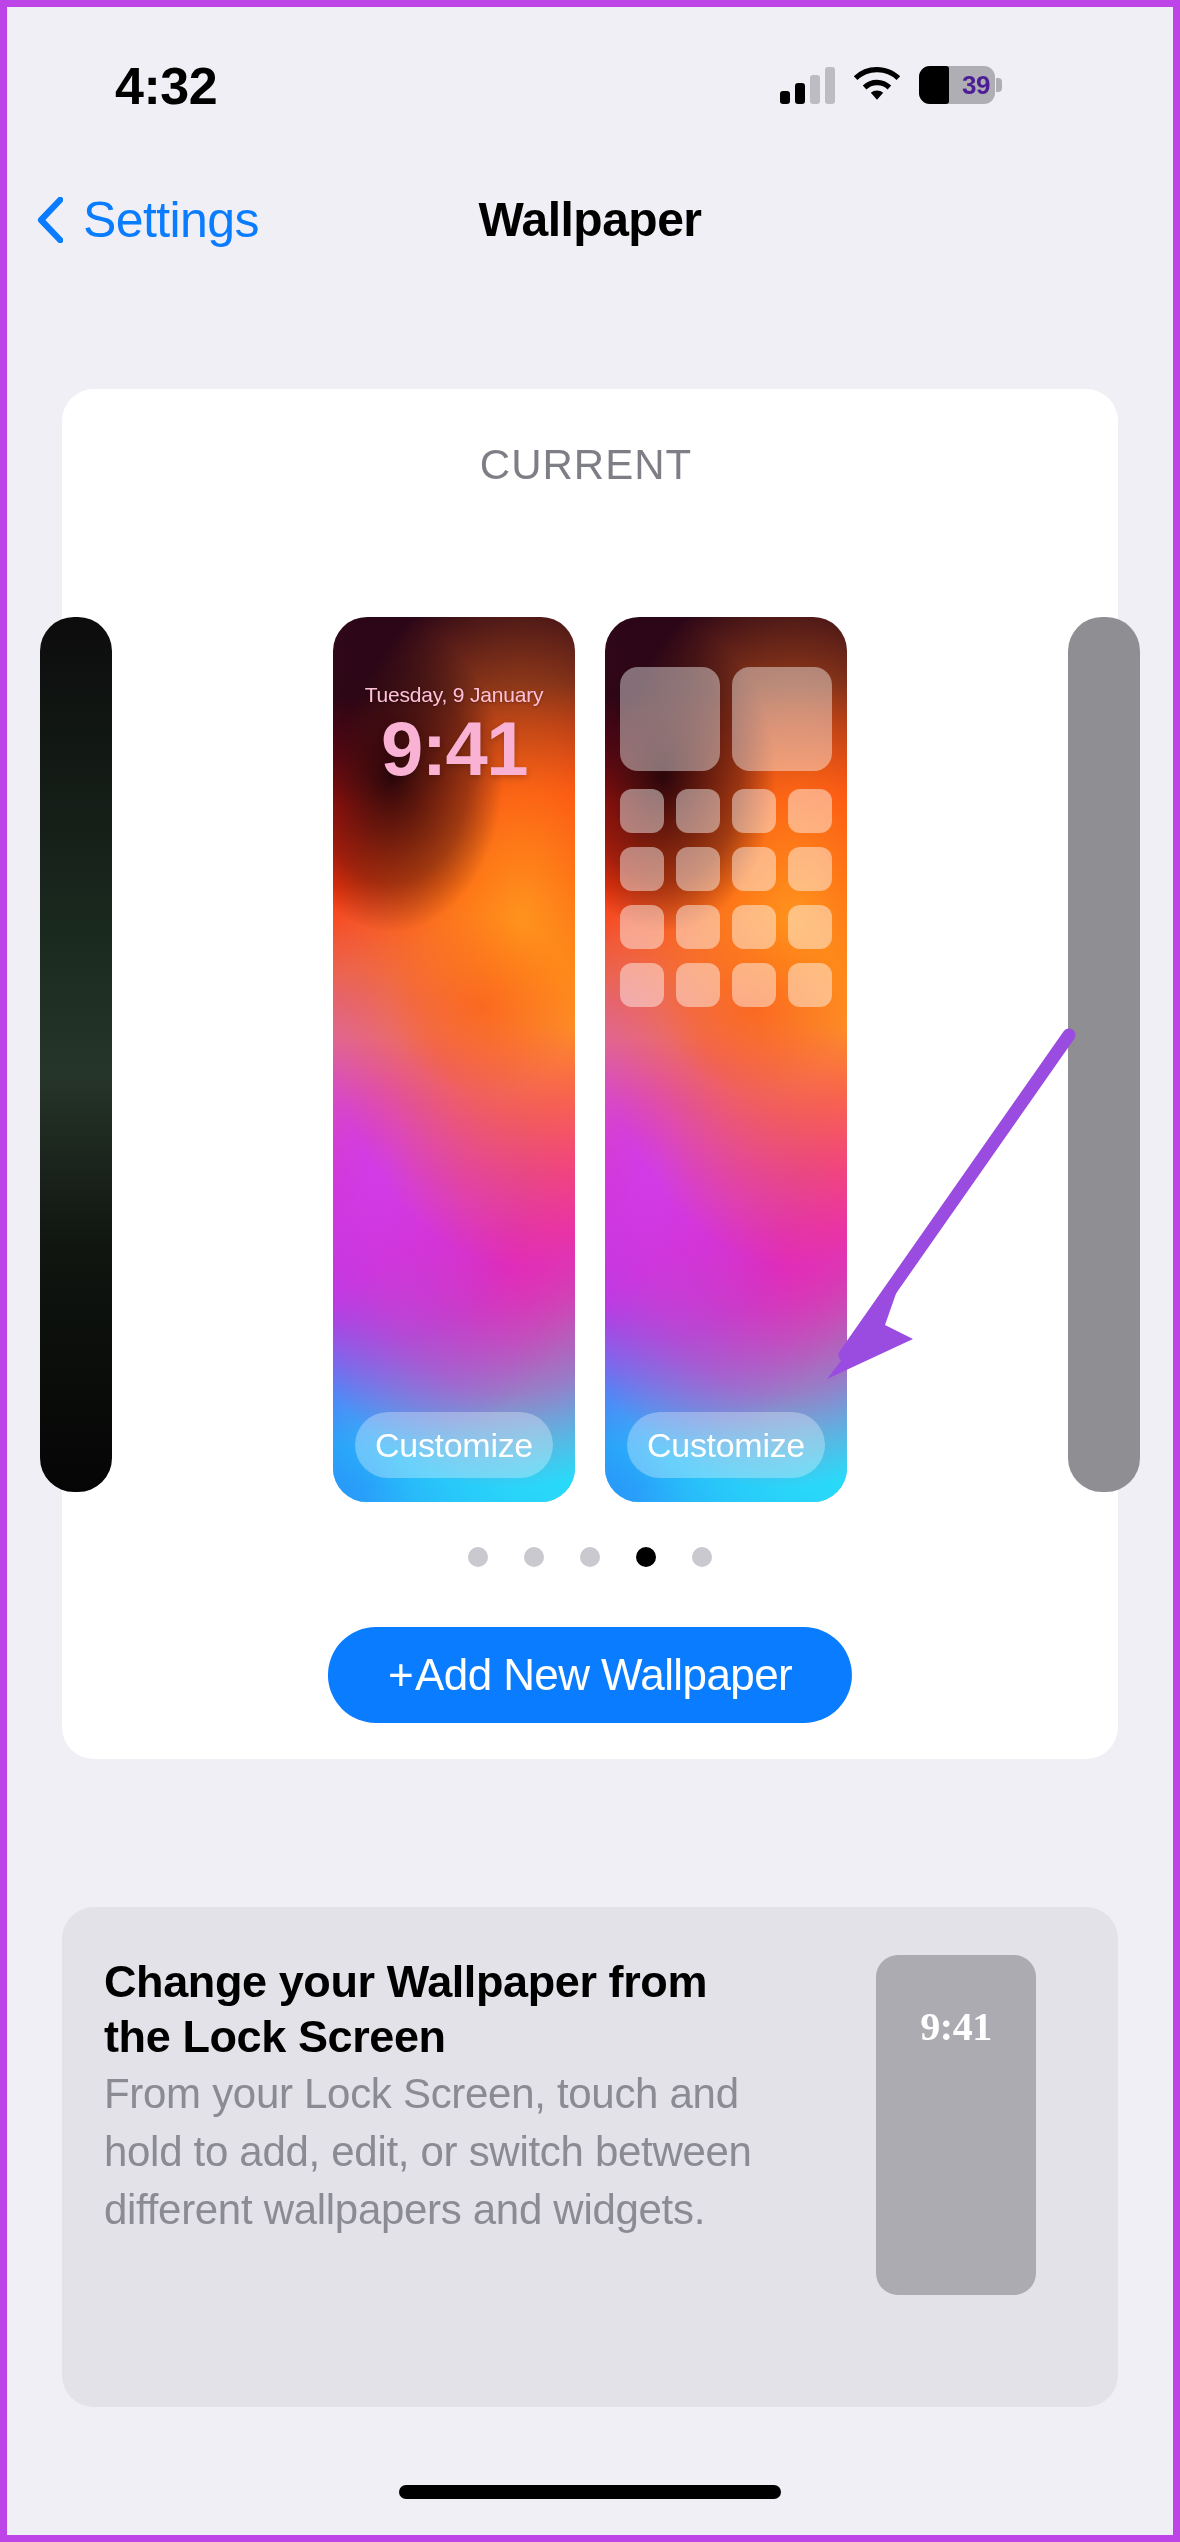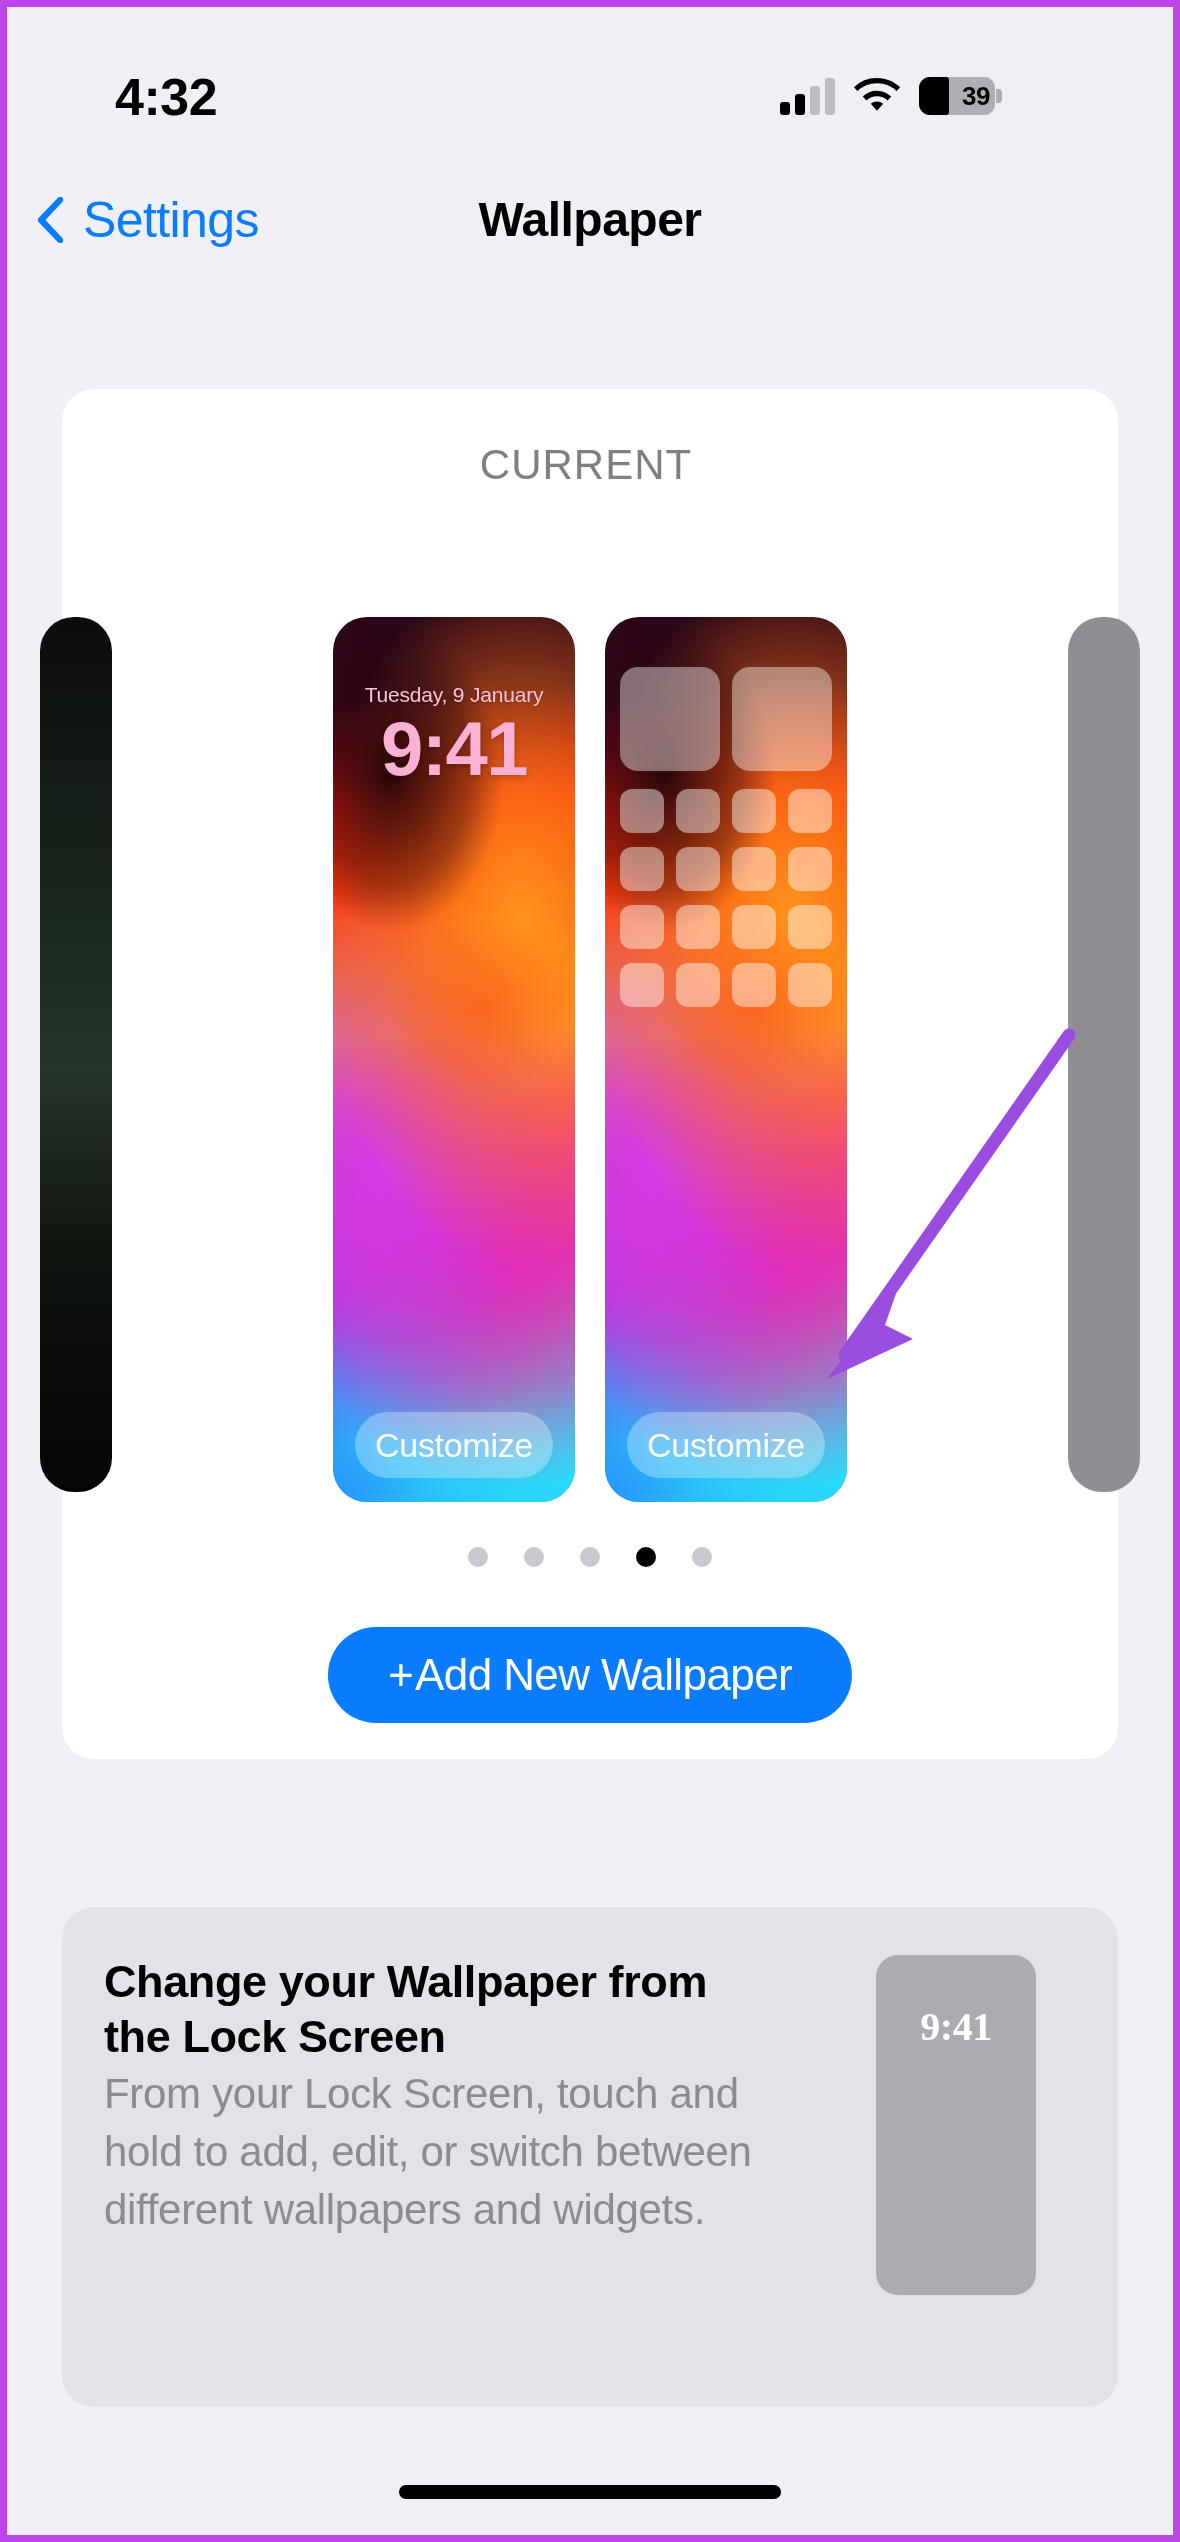--- a/index.html
+++ b/index.html
@@ -17,21 +17,21 @@
     width: 1180px;
     height: 2542px;
     background: #f0eff5;
     border: 7px solid #bd45e8;
     overflow: hidden;
   }
 
   
   .status-bar {
     position: absolute;
-    top: 12px; left: 0;
+    top: 1px; left: 0;
     width: 1036px;
     height: 130px;
   }
   .status-time {
     position: absolute;
     left: 108px;
     top: 48px;
     font-size: 52px;
     font-weight: 700;
     color: #000;
@@ -89,21 +89,21 @@
     background: #aeaeb4;
   }
   .battery .pct {
     position: absolute;
     left: 0; right: 0; top: 0; bottom: 0;
     display: flex;
     align-items: center;
     justify-content: center;
     font-size: 26px;
     font-weight: 700;
-    color: #000000;
+    color: #4c1d95;
     z-index: 2;
     letter-spacing: -0.5px;
     padding-left: 38px;
   }
 
   
   .nav-bar {
     position: absolute;
     top: 160px; left: 0;
     width: 1166px;

